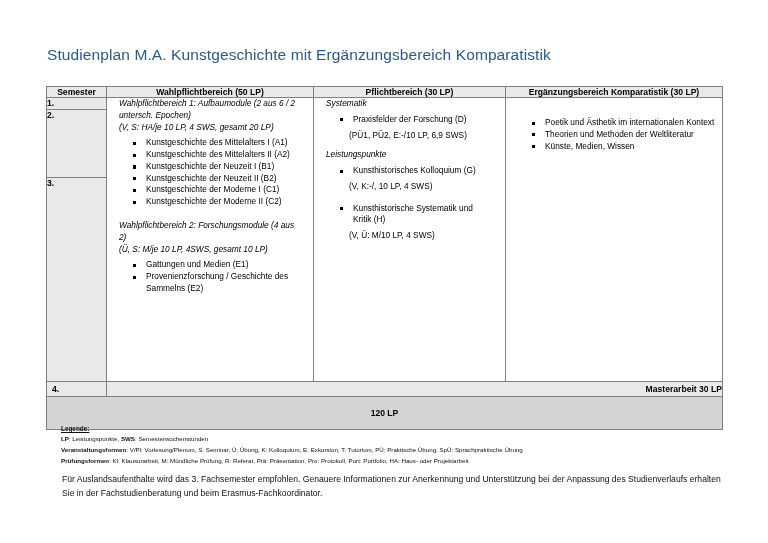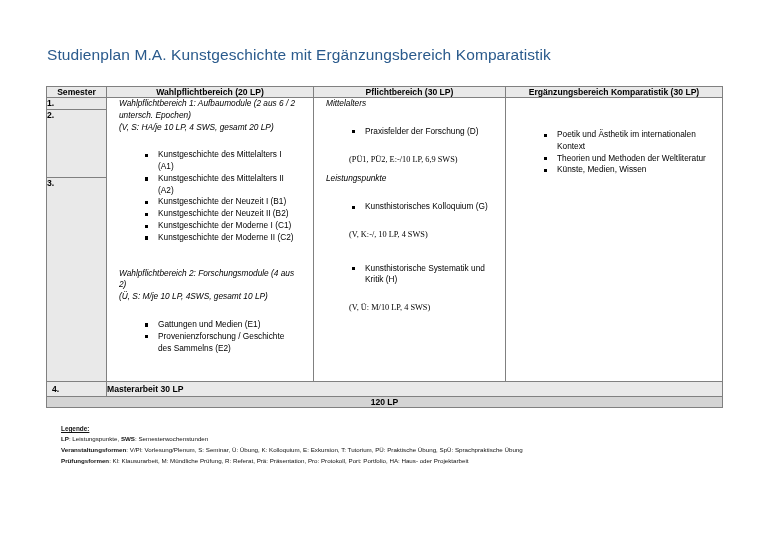--- a/index.html
+++ b/index.html
@@ -72,61 +72,61 @@
   td.body-cell.erg {
     padding-top: 15px;
   }
 
   .ital {
     font-style: italic;
     padding-left: 12px;
   }
   ul.bl {
     list-style: none;
-    margin: 16px;
+    margin: 4px;
     padding: 0 0 0 22px;
   }
   ul.bl li {
     position: relative;
     padding-left: 13px;
     margin: 0;
   }
   ul.bl li::before {
     content: "";
     position: absolute;
     left: 0;
     top: 4.5px;
     width: 3.2px;
     height: 3.2px;
     background: #000;
   }
-  .sub { padding-left: 13px; font-family: Liberation Serif, serif; }
+  .sub { padding-left: 13px; }
   .gap-6 { height: 8px; }
   .gap-4 { height: 6px; }
 
   tr.master td {
     background: #E9E9E9;
     font-size: 8.6px;
     font-weight: bold;
     padding: 2px 0;
   }
   td.master-label {
     padding-left: 5px !important;
     text-align: left;
   }
   td.master-value {
-    text-align: left;
+    text-align: right;
     margin-top: 48px;
   }
   tr.total td {
     background: #D4D4D4;
     font-size: 8.6px;
     font-weight: bold;
     text-align: center;
-    padding: 0 0;
+    padding: 11px 0;
   }
 
   
   .legend {
     position: absolute;
     left: 61px;
     top: 423px;
     font-size: 6.2px;
     line-height: 1.75;
     color: #111;
@@ -158,21 +158,21 @@
   <table class="plan">
     <colgroup>
       <col class="col-sem">
         <col class="col-wpb">
         <col class="col-pfb">
         <col class="col-erg">
     </colgroup>
     <thead>
       <tr>
         <th>Semester</th>
-        <th>Wahlpflichtbereich (20 LP)</th>
+        <th>Wahlpflichtbereich (50 LP)</th>
         <th>Pflichtbereich (30 LP)</th>
         <th>Ergänzungsbereich Komparatistik (30 LP)</th>
       </tr>
     </thead>
     <tbody>
 
       <tr>
         <td class="sem-cell" style="height:11px;">1.</td>
         <td rowspan="3" class="body-cell">
           <div class="ital">
@@ -193,21 +193,21 @@
             <div>Wahlpflichtbereich 2: Forschungsmodule (4 aus</div>
             <div>2)</div>
             <div>(Ü, S: M/je 10 LP, 4SWS, gesamt 10 LP)</div>
           </div>
           <ul class="bl">
             <li>Gattungen und Medien (E1)</li>
             <li>Provenienzforschung / Geschichte des Sammelns (E2)</li>
           </ul>
         </td>
         <td rowspan="3" class="body-cell">
-          <div class="ital">Mittelalters</div>
+          <div class="ital">Systematik</div>
           <ul class="bl">
             <li>
               <span>Praxisfelder der Forschung (D)</span>
             </li>
           </ul>
           <div class="sub" style="padding-left:35px;">(PÜ1, PÜ2, E:-/10 LP, 6,9 SWS)</div>
           <div class="gap-6"></div>
           <div class="ital">Leistungspunkte</div>
           <ul class="bl">
             <li>
@@ -253,14 +253,15 @@
     </tbody>
   </table>
 
   <div class="legend">
     <div class="lg-title">Legende:</div>
     <div><b>LP</b><span>: Leistungspunkte, </span><b>SWS</b><span>: Semesterwochenstunden</span></div>
     <div><b>Veranstaltungsformen</b><span>: V/Pl: Vorlesung/Plenum, S: Seminar, Ü: Übung, K: Kolloquium, E: Exkursion, T: Tutorium, PÜ: Praktische Übung, SpÜ: Sprachpraktische Übung</span></div>
     <div><b>Prüfungsformen</b><span>: Kl: Klausurarbeit, M: Mündliche Prüfung, R: Referat, Prä: Präsentation, Pro: Protokoll, Port: Portfolio, HA: Haus- oder Projektarbeit</span></div>
   </div>
 
+  <div class="footnote">Für Auslandsaufenthalte wird das 3. Fachsemester empfohlen. Genauere Informationen zur Anerkennung und Unterstützung bei der Anpassung des Studienverlaufs erhalten Sie in der Fachstudienberatung und beim Erasmus-Fachkoordinator.</div>
 
 </div>
 
 </body></html>

